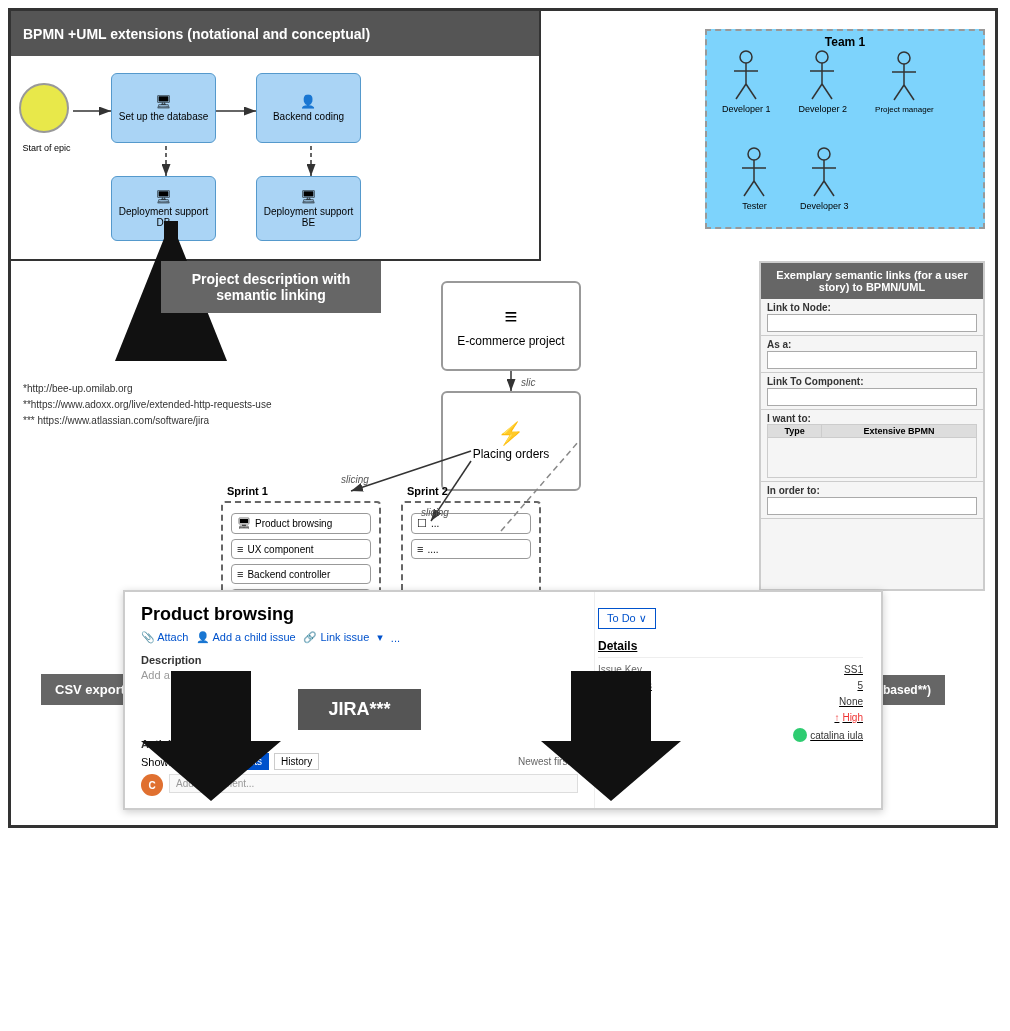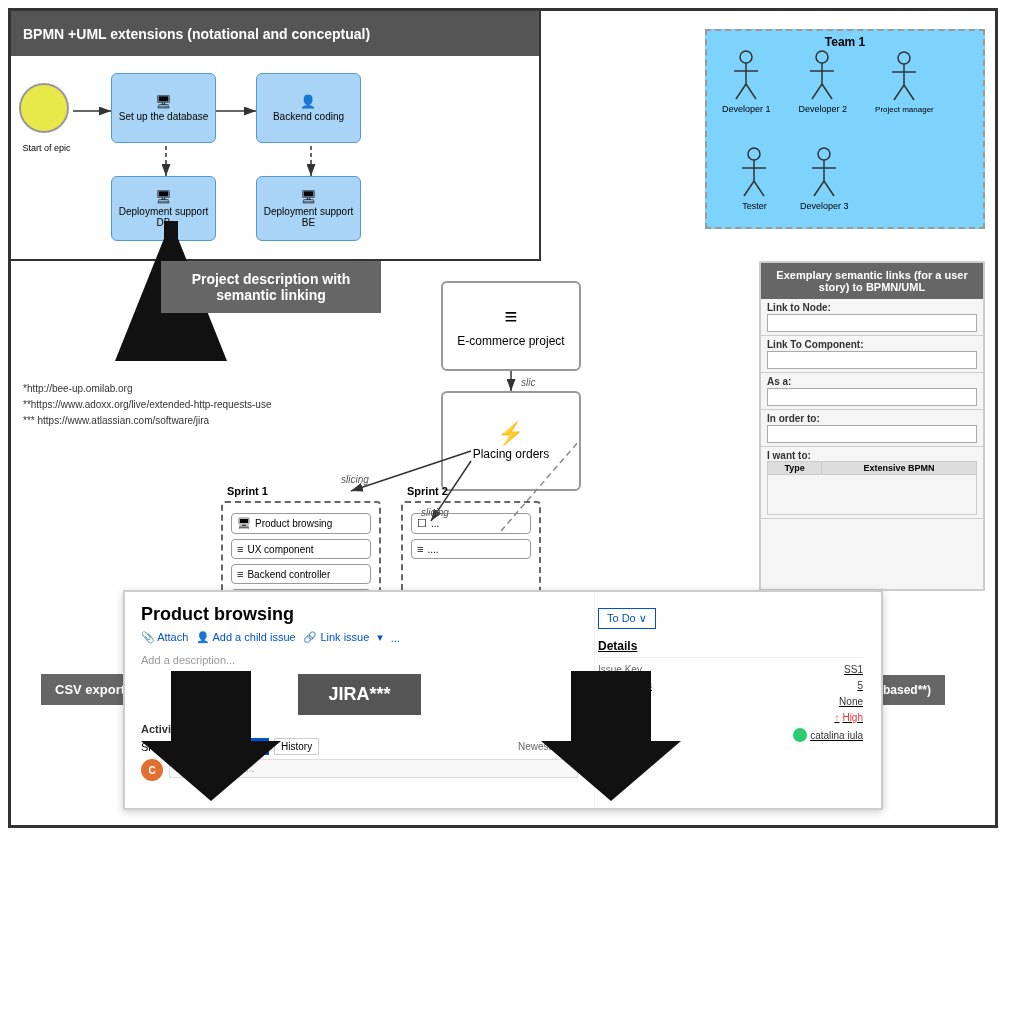--- a/index.html
+++ b/index.html
@@ -603,47 +603,47 @@
     </div>
   </div>
 
   <div class="semantic-links-panel">
     <div class="semantic-links-header">Exemplary semantic links (for a user story) to BPMN/UML</div>
     <div class="sem-field">
       <div class="sem-field-label">Link to Node:</div>
       <div class="sem-field-input"></div>
     </div>
     <div class="sem-field">
-      <div class="sem-field-label">Link To Component:</div>
-      <div class="sem-field-input"></div>
-    </div>
-    <div class="sem-field">
       <div class="sem-field-label">As a:</div>
       <div class="sem-field-input"></div>
     </div>
     <div class="sem-field">
-      <div class="sem-field-label">In order to:</div>
+      <div class="sem-field-label">Link To Component:</div>
       <div class="sem-field-input"></div>
     </div>
     <div class="sem-field">
       <div class="sem-field-label">I want to:</div>
       <table class="sem-table">
         <thead>
           <tr>
             <th>Type</th>
             <th>Extensive BPMN</th>
           </tr>
         </thead>
         <tbody>
           <tr>
               <td colspan="2" style="height:40px;"></td>
             </tr>
         </tbody>
       </table>
     </div>
+    <div class="sem-field">
+      <div class="sem-field-label">In order to:</div>
+      <div class="sem-field-input"></div>
+    </div>
   </div>
 
   <div class="references">
     <div>*http://bee-up.omilab.org</div>
     <div>**https://www.adoxx.org/live/extended-http-requests-use</div>
     <div>*** https://www.atlassian.com/software/jira</div>
   </div>
 
   <div class="csv-label">CSV export (ADOScript)</div>
 
@@ -652,20 +652,21 @@
   <div class="jira-panel" style="bottom:15px;">
     <div class="jira-left">
       <div class="jira-title">Product browsing</div>
       <div class="jira-toolbar">
         <span>📎 Attach</span>
         <span>👤 Add a child issue</span>
         <span>🔗 Link issue</span>
         <span>▾</span>
         <span>...</span>
       </div>
+      <div class="jira-section-label">Description</div>
       <div class="jira-description">Add a description...</div>
       <button class="jira-button">JIRA***</button>
       <div class="jira-activity">
         <div class="jira-section-label">Activity</div>
         <div class="jira-show-row">
           <span>Show:</span>
           <button class="tab-btn">All</button>
           <button class="tab-btn active">Comments</button>
           <button class="tab-btn">History</button>
           <span class="newest-label">Newest first ↓</span>

